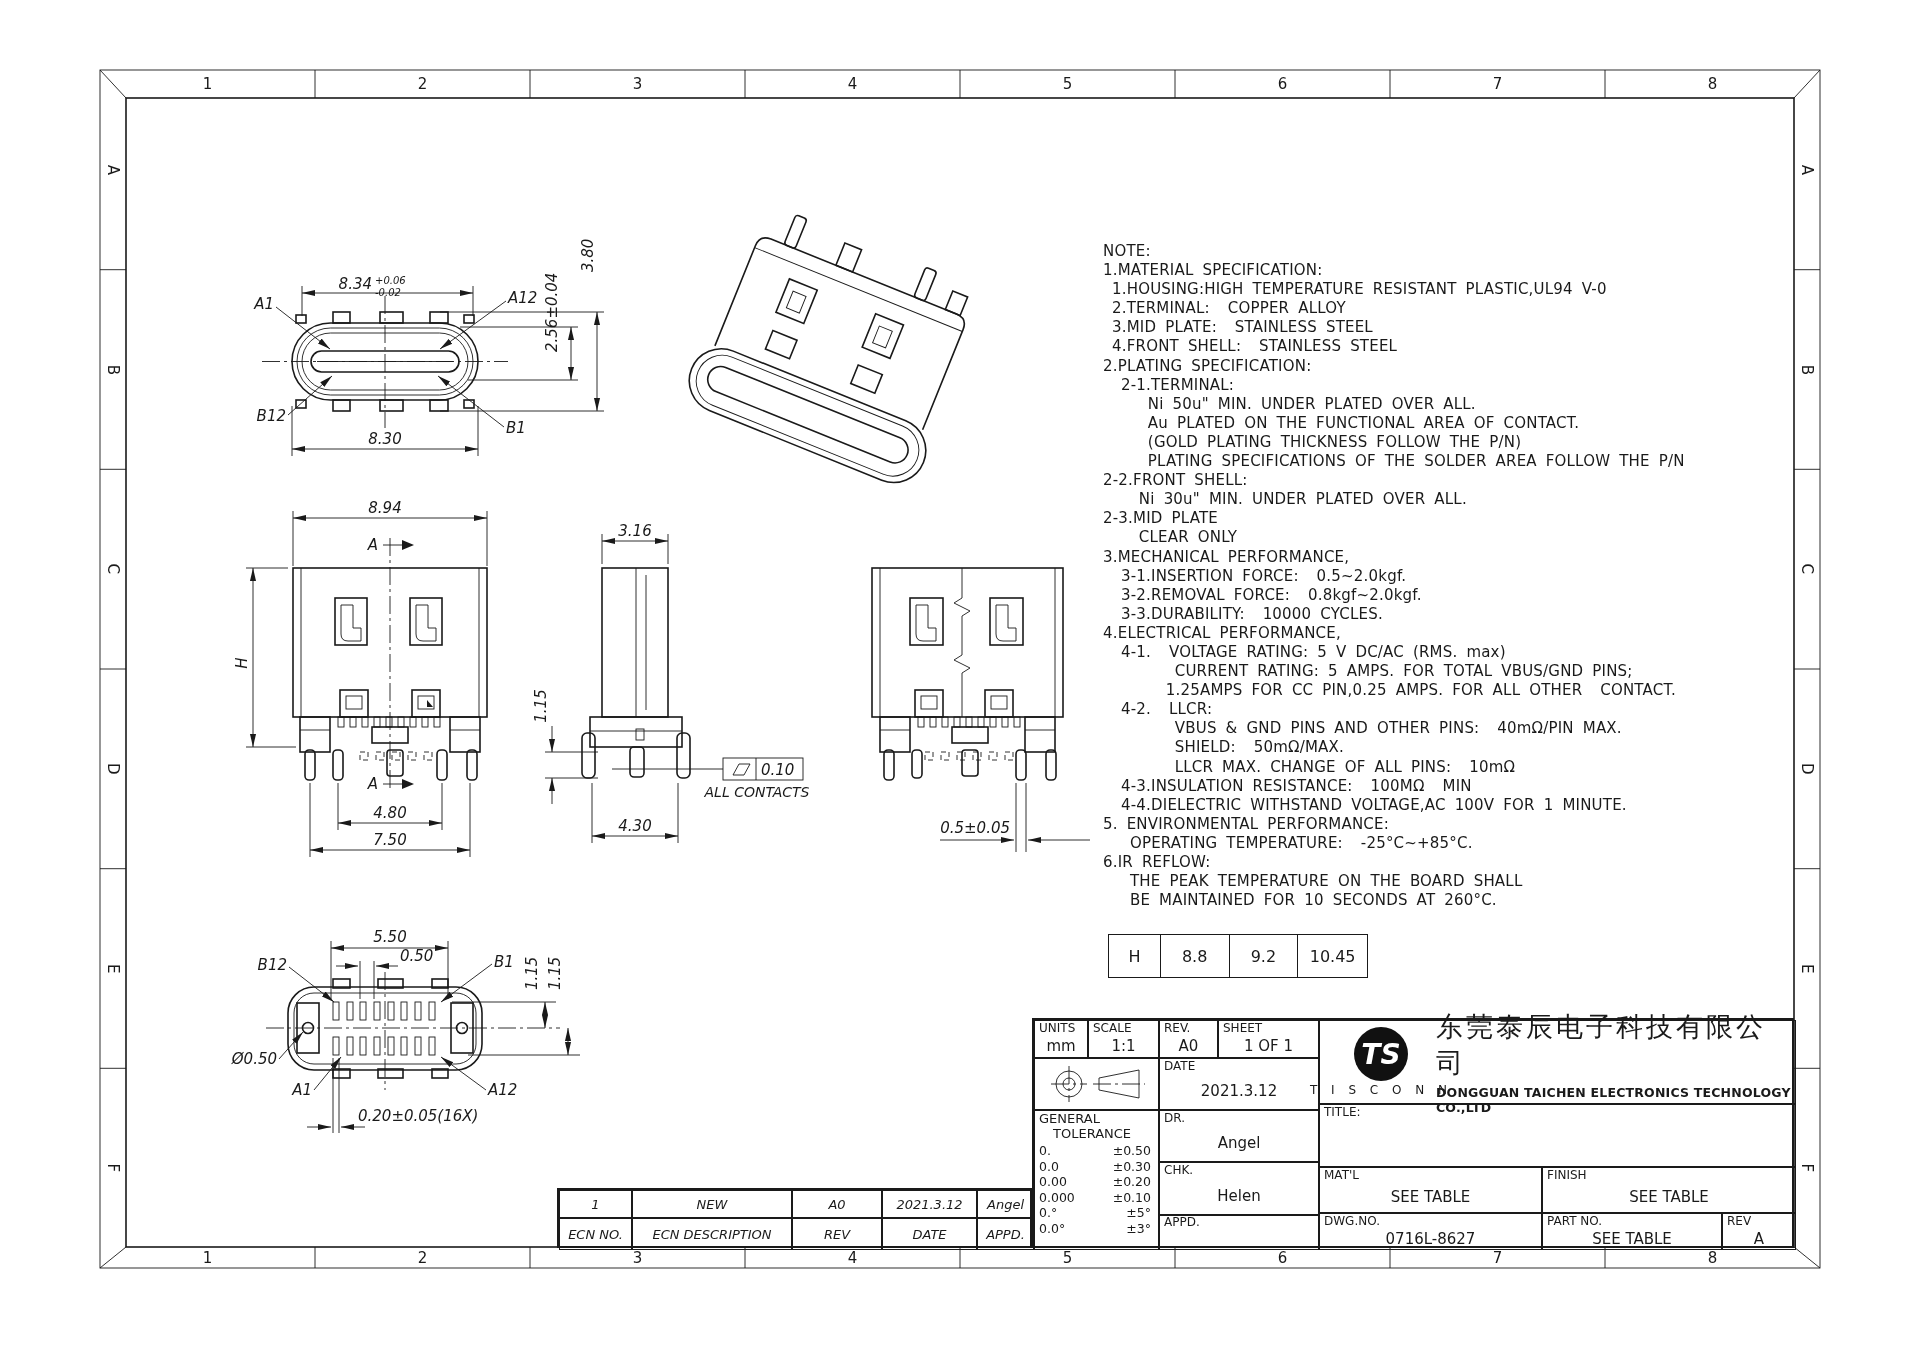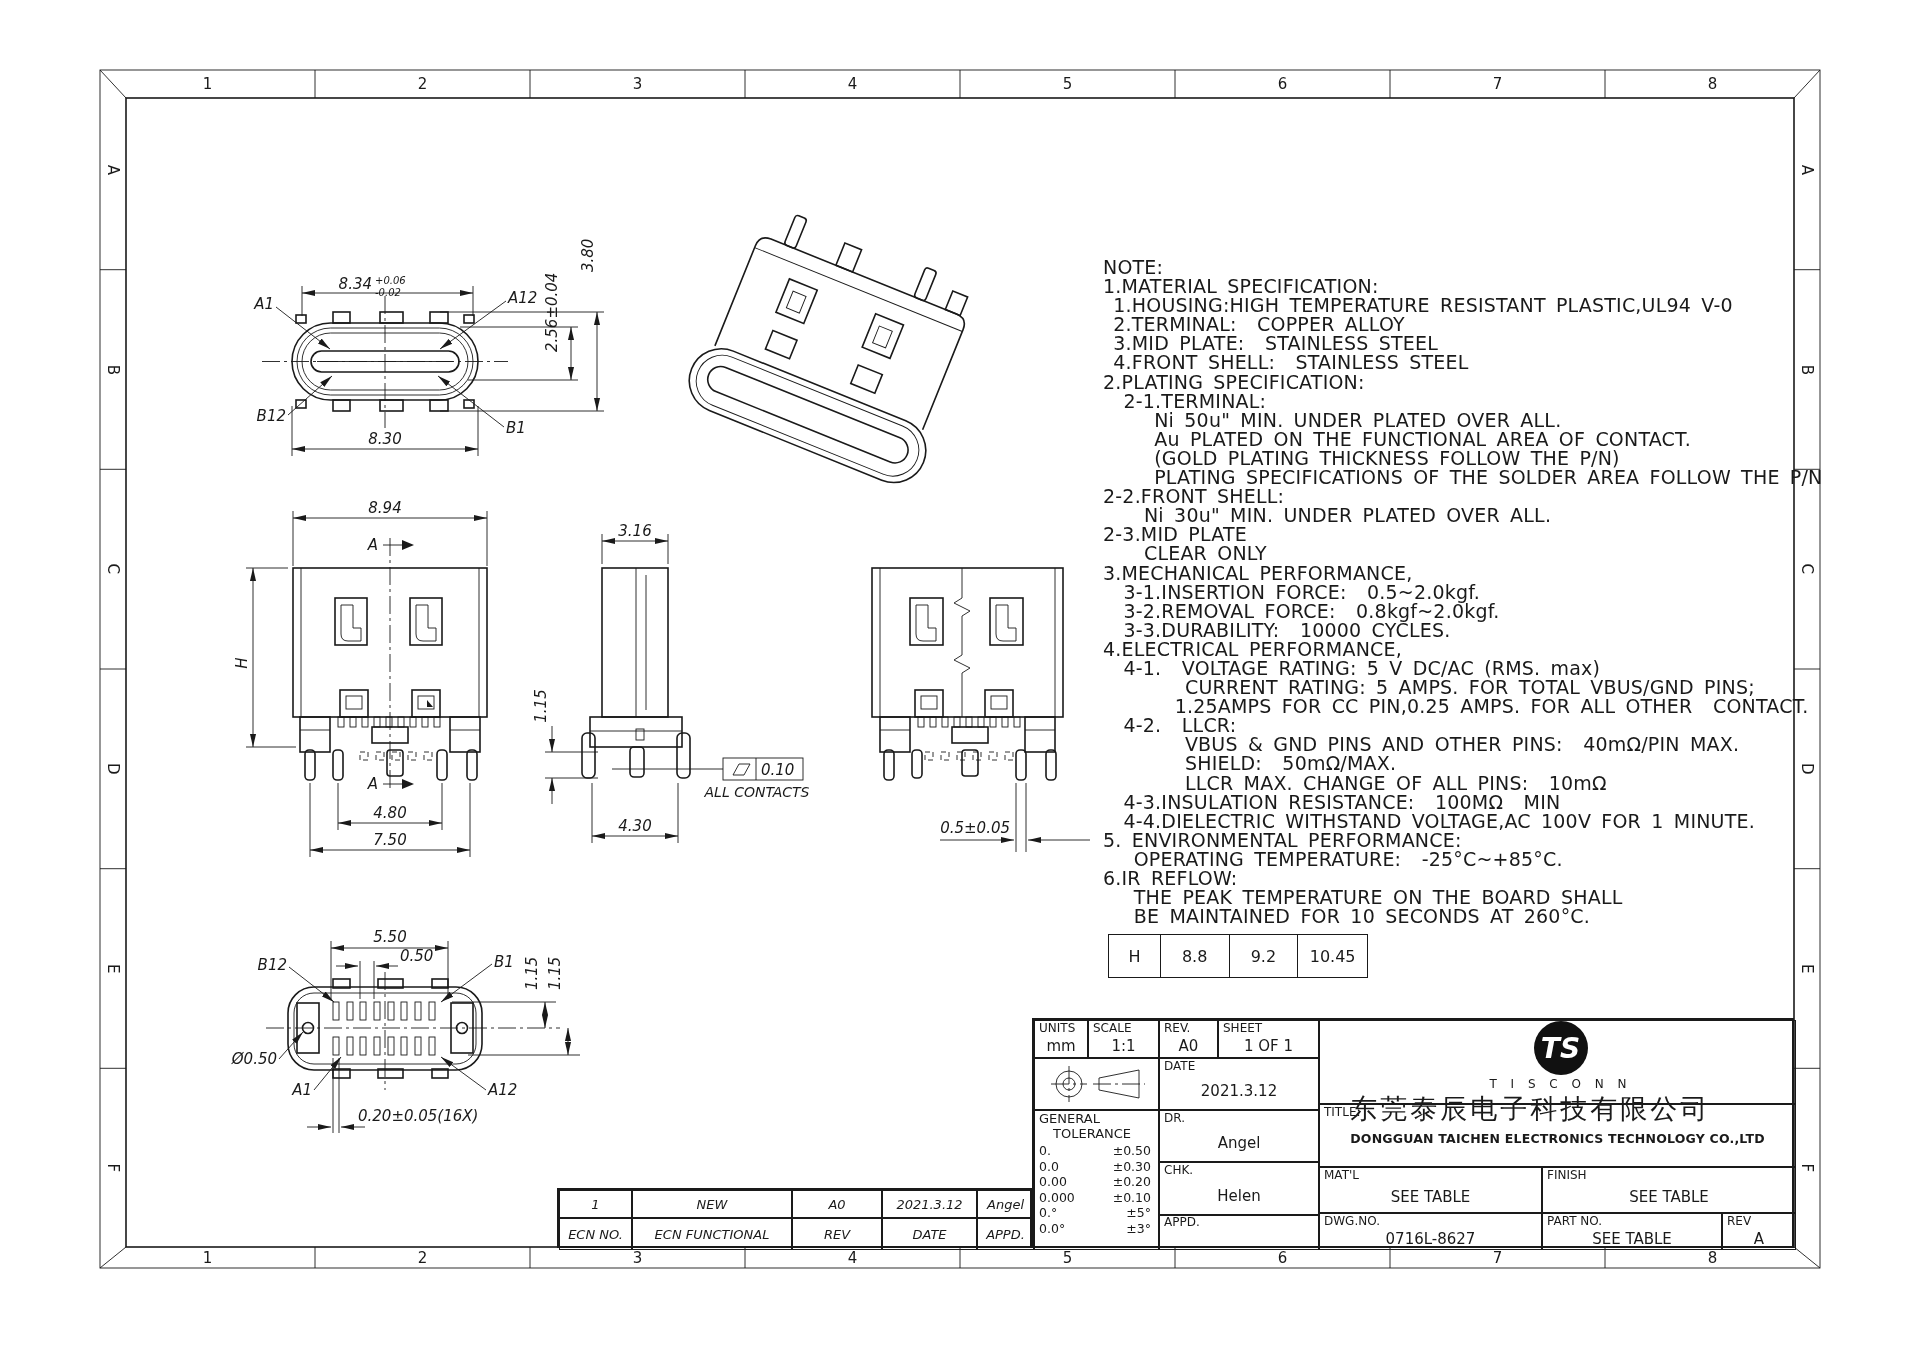--- a/index.html
+++ b/index.html
@@ -21,21 +21,21 @@
   .zone-strip .zone-cell{flex:1;display:flex;align-items:center;justify-content:center;
      font-size:15px;color:#1a1a1a;}
   #zone-top{left:100px;top:70px;width:1720px;height:28px;}
   #zone-bottom{left:100px;top:1248px;width:1720px;height:20px;}
   #zone-left{left:100px;top:70px;width:26px;height:1198px;flex-direction:column;}
   #zone-right{left:1794px;top:70px;width:26px;height:1198px;flex-direction:column;}
   #zone-left .zone-cell,#zone-right .zone-cell{transform:rotate(90deg);}
 
   
   #note{position:absolute;left:1103px;top:242px;width:690px;
-        font-size:19px;line-height:19.1px;white-space:pre;word-spacing:4px;letter-spacing:0.2px;margin-top:16px;}
+        font-size:15px;line-height:19.1px;white-space:pre;word-spacing:4px;letter-spacing:0.2px;}
 
   
   #h-table{position:absolute;left:1108px;top:934px;width:260px;height:44px;display:flex;
            border:1.8px solid #1a1a1a;box-sizing:border-box;}
   #h-table .h-cell{display:flex;align-items:center;justify-content:center;font-size:16px;
            border-right:1.2px solid #1a1a1a;box-sizing:border-box;}
   #h-table .h-label{width:52px;}
   #h-vals{display:contents;}
   #h-vals .h-cell{width:69px;}
   #h-vals .h-cell:last-child{border-right:none;}
@@ -460,21 +460,21 @@
     <div id="h-vals"><div class="h-cell">8.8</div><div class="h-cell">9.2</div><div class="h-cell">10.45</div></div>
   </div>
 
   <div id="revtable">
     <div class="rv-cell" style="left:0;top:0;width:73px;height:28px;">1</div>
     <div class="rv-cell" style="left:73px;top:0;width:160px;height:28px;">NEW</div>
     <div class="rv-cell" style="left:233px;top:0;width:90px;height:28px;">A0</div>
     <div class="rv-cell" style="left:323px;top:0;width:95px;height:28px;">2021.3.12</div>
     <div class="rv-cell" style="left:418px;top:0;width:57px;height:28px;">Angel</div>
     <div class="rv-cell" style="left:0;top:28px;width:73px;height:32px;">ECN NO.</div>
-    <div class="rv-cell" style="left:73px;top:28px;width:160px;height:32px;">ECN FUNCTIONAL</div>
+    <div class="rv-cell" style="left:73px;top:28px;width:160px;height:32px;">ECN DESCRIPTION</div>
     <div class="rv-cell" style="left:233px;top:28px;width:90px;height:32px;">REV</div>
     <div class="rv-cell" style="left:323px;top:28px;width:95px;height:32px;">DATE</div>
     <div class="rv-cell" style="left:418px;top:28px;width:57px;height:32px;">APPD.</div>
   </div>
 
   <div id="titleblock">
     <div class="tb-cell" style="left:0;top:0;width:54px;height:38px;">
       <span class="tb-label">UNITS</span>
       <div class="tb-value">mm</div>
     </div>
@@ -544,21 +544,21 @@
     </div>
     <div class="tb-cell" style="left:125px;top:142px;width:160px;height:54px;">
       <span class="tb-label">CHK.</span>
       <div class="tb-value">Helen</div>
     </div>
     <div class="tb-cell" style="left:125px;top:194px;width:160px;height:36px;">
       <span class="tb-label">APPD.</span>
       <div class="tb-value"></div>
     </div>
 
-    <div class="tb-cell" id="logo-cell" style="left:285px;top:0;width:477px;height:84px;flex-direction:column;">
+    <div class="tb-cell" id="logo-cell" style="left:285px;top:0;width:477px;height:84px;">
       <div id="logo-box">
         <div id="logo-circle">TS</div>
         <div id="logo-sub">T I S C O N N</div>
       </div>
       <div id="company-names">
         <div id="company-cn">东莞泰辰电子科技有限公司</div>
         <div id="company-en">DONGGUAN TAICHEN ELECTRONICS TECHNOLOGY CO.,LTD</div>
       </div>
     </div>
     <div class="tb-cell" id="title-cell" style="left:285px;top:84px;width:477px;height:63px;justify-content:space-between;">

